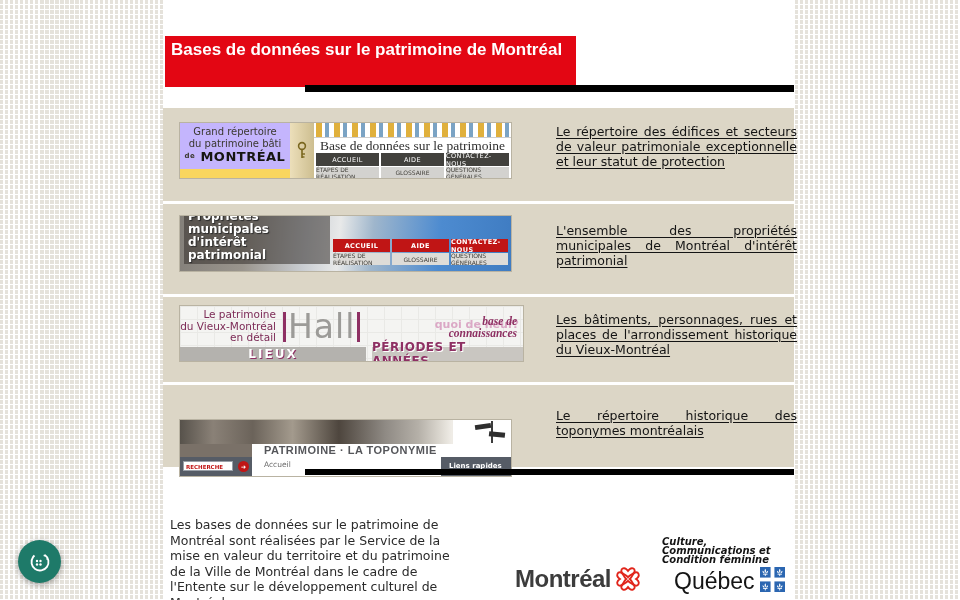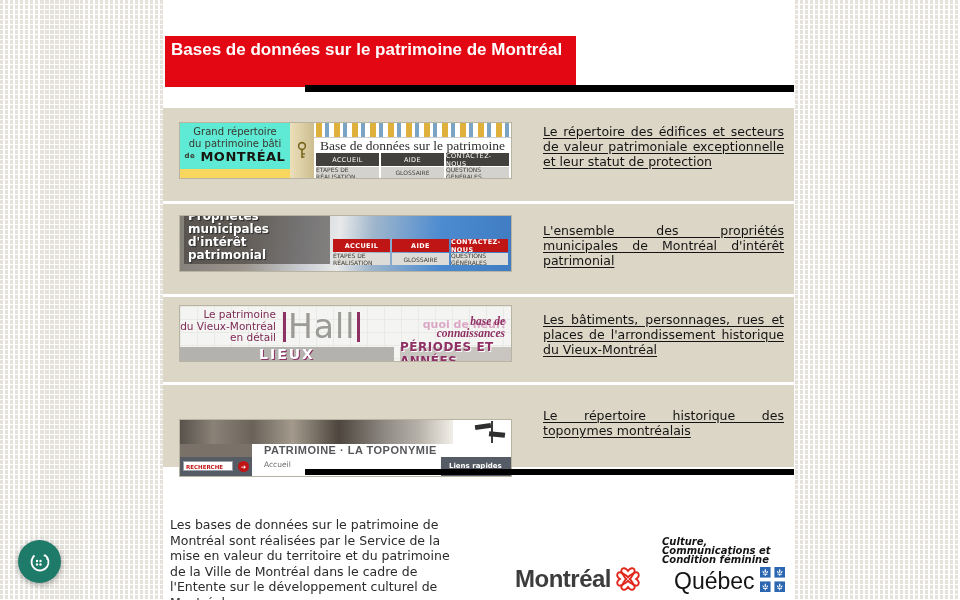--- a/index.html
+++ b/index.html
@@ -28,31 +28,31 @@
   .black-bar{position:absolute;left:142px;width:489px;background:#000;}
   .black-bar.top{top:85px;height:7px;}
   .black-bar.bottom{top:469px;height:6px;}
   
   .row{position:absolute;left:0;width:631px;background:#dcd6c6;}
   .row1{top:108px;height:93px;}
   .row2{top:204px;height:90px;}
   .row3{top:297px;height:85px;}
   .row4{top:385px;height:82px;}
   .row-link{
-    position:absolute;left:380px;width:241px;display:block;
+    position:absolute;left:393px;width:241px;display:block;
     color:#141414;font-size:12.5px;line-height:15px;
     text-align:justify;text-decoration:underline;text-underline-offset:2px;
     cursor:pointer;
   }
   .link1{top:124px;}.link2{top:223px;}.link3{top:312px;}.link4{top:408px;}
   
   .banner{position:absolute;left:17px;width:331px;cursor:pointer;overflow:hidden;box-shadow:0 0 0 1px #b9b3a2;}
   
   .b1{top:123px;height:55px;display:flex;background:#fff;}
-  .b1-left{width:110px;background:#5eead4;position:relative;text-align:center;padding-top:3px;box-sizing:border-box;}
+  .b1-left{width:110px;background:#c4b5fd;position:relative;text-align:center;padding-top:3px;box-sizing:border-box;}
   .b1-small{font-size:10px;line-height:11.5px;color:#3a382f;}
   .b1-city-line{font-size:13px;font-weight:bold;color:#171611;line-height:14px;letter-spacing:.5px;}
   .b1-de{font-size:7px;vertical-align:3px;color:#3a382f;font-weight:bold;margin-top:28px;}
   .b1-yellow{position:absolute;bottom:0;left:0;width:100%;height:9px;background:#f9d65e;}
   .b1-door{width:24px;background:linear-gradient(90deg,#ecdfba,#cdbe90);display:flex;align-items:center;justify-content:center;}
   .b1-right{flex:1;display:flex;flex-direction:column;background:#fff;}
   .b1-glass{height:14px;background:repeating-linear-gradient(90deg,#fff 0 2px,#e0b03c 2px 8px,#fff 8px 11px,#7aa3c4 11px 15px,#fff 15px 18px);border-bottom:1px solid #cfcfcf;}
   .b1-title{flex:1;font-family:"Liberation Serif",serif;font-size:13.5px;color:#2f2f2f;text-align:center;line-height:15px;}
   .b1-menu,.b1-submenu{display:flex;gap:2px;padding:0 2px;}
   .b1-menu{height:13px;margin-bottom:1px;}
@@ -67,31 +67,31 @@
       text-shadow:1px 1px 1px #2a2a2a;}
   .b2-right{flex:1;display:flex;flex-direction:column;justify-content:flex-end;padding:0 3px 6px 3px;}
   .b2-menu,.b2-submenu{display:flex;gap:2px;}
   .b2-menu{height:13px;margin-bottom:1px;}
   .b2-menu span{flex:1;background:#c01515;color:#fff;font-size:6.5px;font-weight:bold;display:flex;align-items:center;justify-content:center;letter-spacing:.4px;}
   .b2-submenu{height:12px;}
   .b2-submenu span{flex:1;background:#dedcd8;color:#3c3a35;font-size:6px;display:flex;align-items:center;justify-content:center;}
   
   .b3{top:306px;height:55px;position:absolute;background:#f4f4f2;
       background-image:linear-gradient(#e9e9e6 1px,transparent 1px),linear-gradient(90deg,#e9e9e6 1px,transparent 1px);
-      background-size:17px 13px;}
+      background-size:17px 13px;padding-left:12px;}
   .b3-top{position:absolute;top:0;left:0;right:0;height:41px;display:flex;align-items:center;}
   .b3-tag{width:96px;text-align:right;color:#7c2a56;font-size:10.5px;line-height:11.5px;margin-right:5px;}
   .b3-bar{width:3px;height:30px;background:#8e3063;margin:0 2px;}
   .b3-word{font-size:33px;line-height:33px;color:#9c9b98;letter-spacing:1px;}
   .b3-right{flex:1;position:relative;text-align:right;padding-right:6px;}
   .b3-sub{font-family:"Liberation Serif",serif;font-style:italic;font-weight:bold;
       color:#8e3063;font-size:11.5px;line-height:12px;position:relative;z-index:2;}
   .b3-watermark{position:absolute;top:3px;right:4px;color:#dba8c6;font-weight:bold;font-size:11px;z-index:1;white-space:nowrap;}
   .b3-bottom{position:absolute;bottom:0;left:0;right:0;height:14px;display:flex;gap:6px;}
-  .b3-lieux{width:214px;background:#b4b2ae;color:#fff;font-weight:bold;font-size:14px;letter-spacing:2px;
+  .b3-lieux{width:186px;background:#b4b2ae;color:#fff;font-weight:bold;font-size:12px;letter-spacing:2px;
       display:flex;align-items:center;justify-content:center;text-shadow:1px 1px 0 #8e3063;}
   .b3-periodes{flex:1;background:#c9c6c1;color:#8e3063;font-weight:bold;font-size:12px;letter-spacing:.5px;
       display:flex;align-items:center;justify-content:center;text-shadow:1px 1px 0 #fff;}
   
   .b4{top:396px;height:56px;background:#fff;position:absolute;margin-top:24px;}
   .b4-photo{position:absolute;top:0;left:0;right:0;height:24px;
       background:linear-gradient(90deg,#57524b 0%,#8a8177 10%,#6b635a 22%,#a39a8d 34%,#4e463e 48%,#8f8a84 62%,#b5b0a8 72%,#d8d4cc 78%,#efece6 82%);}
   .b4-photo-left{position:absolute;top:24px;left:0;width:72px;height:13px;background:#7a7168;}
   .b4-signs{position:absolute;top:0;right:0;width:58px;height:24px;background:#fff;}
   .b4-pole{position:absolute;top:1px;right:18px;width:2px;height:22px;background:#3c3c3c;}

